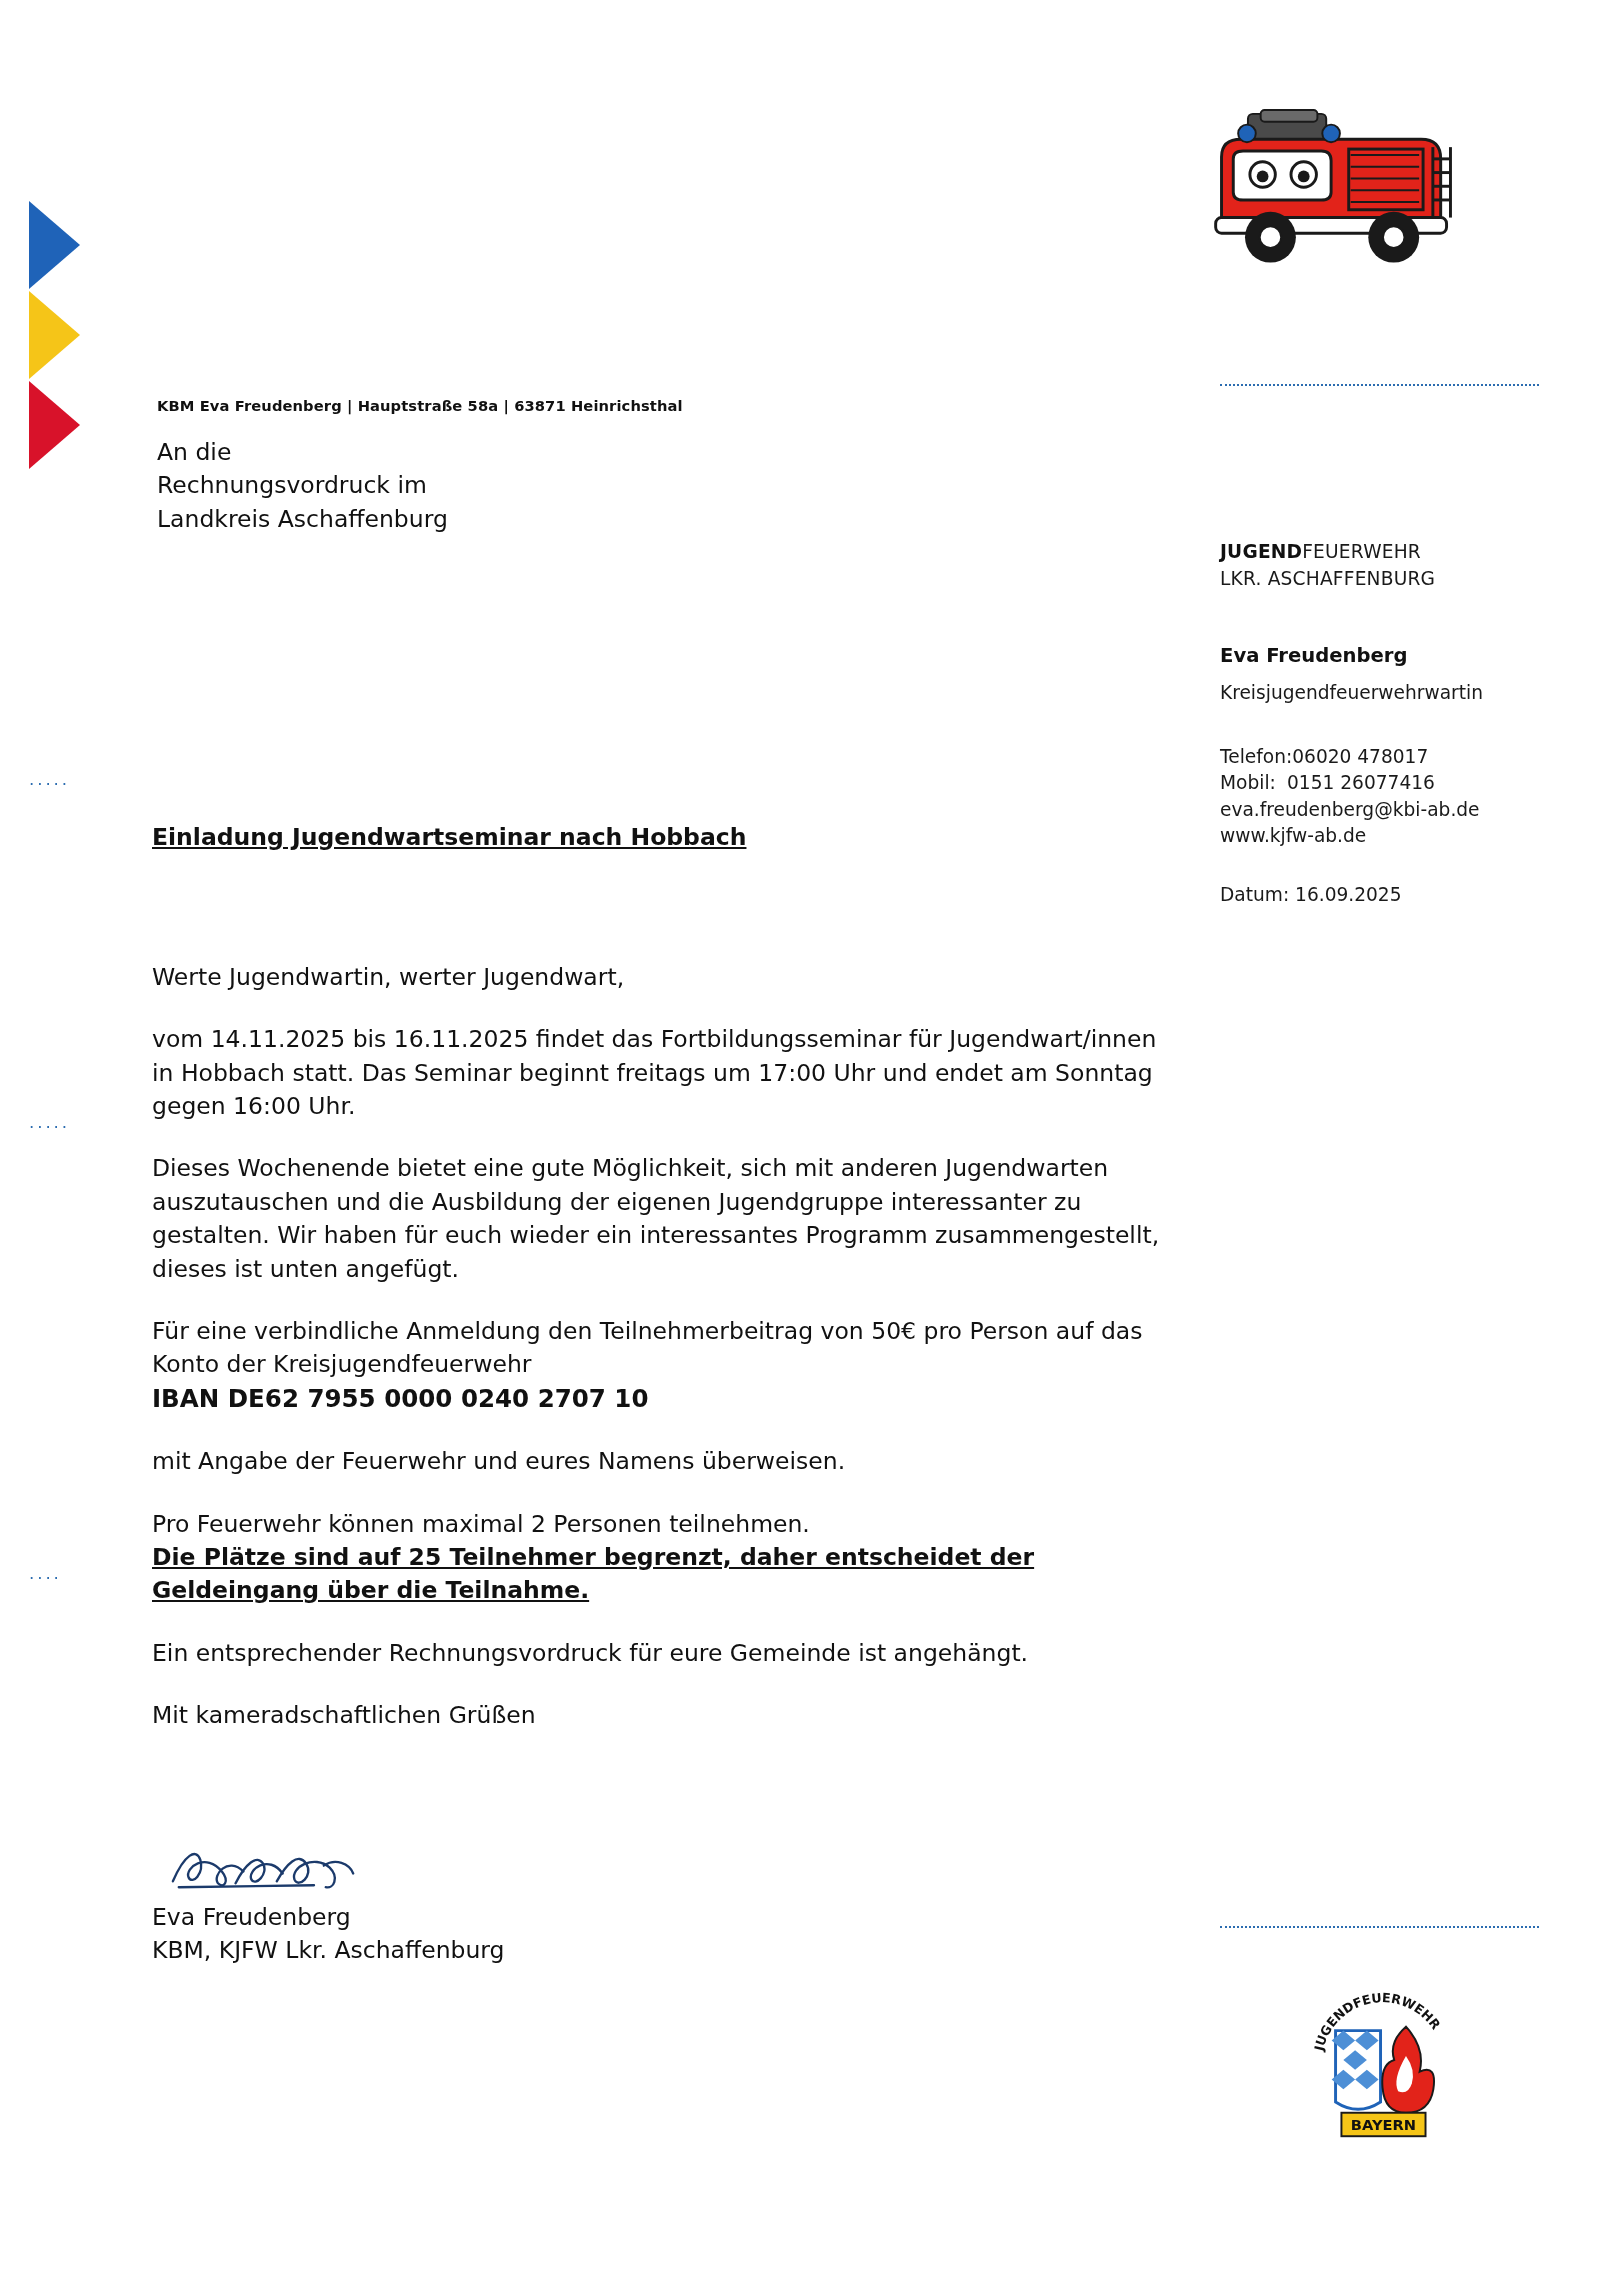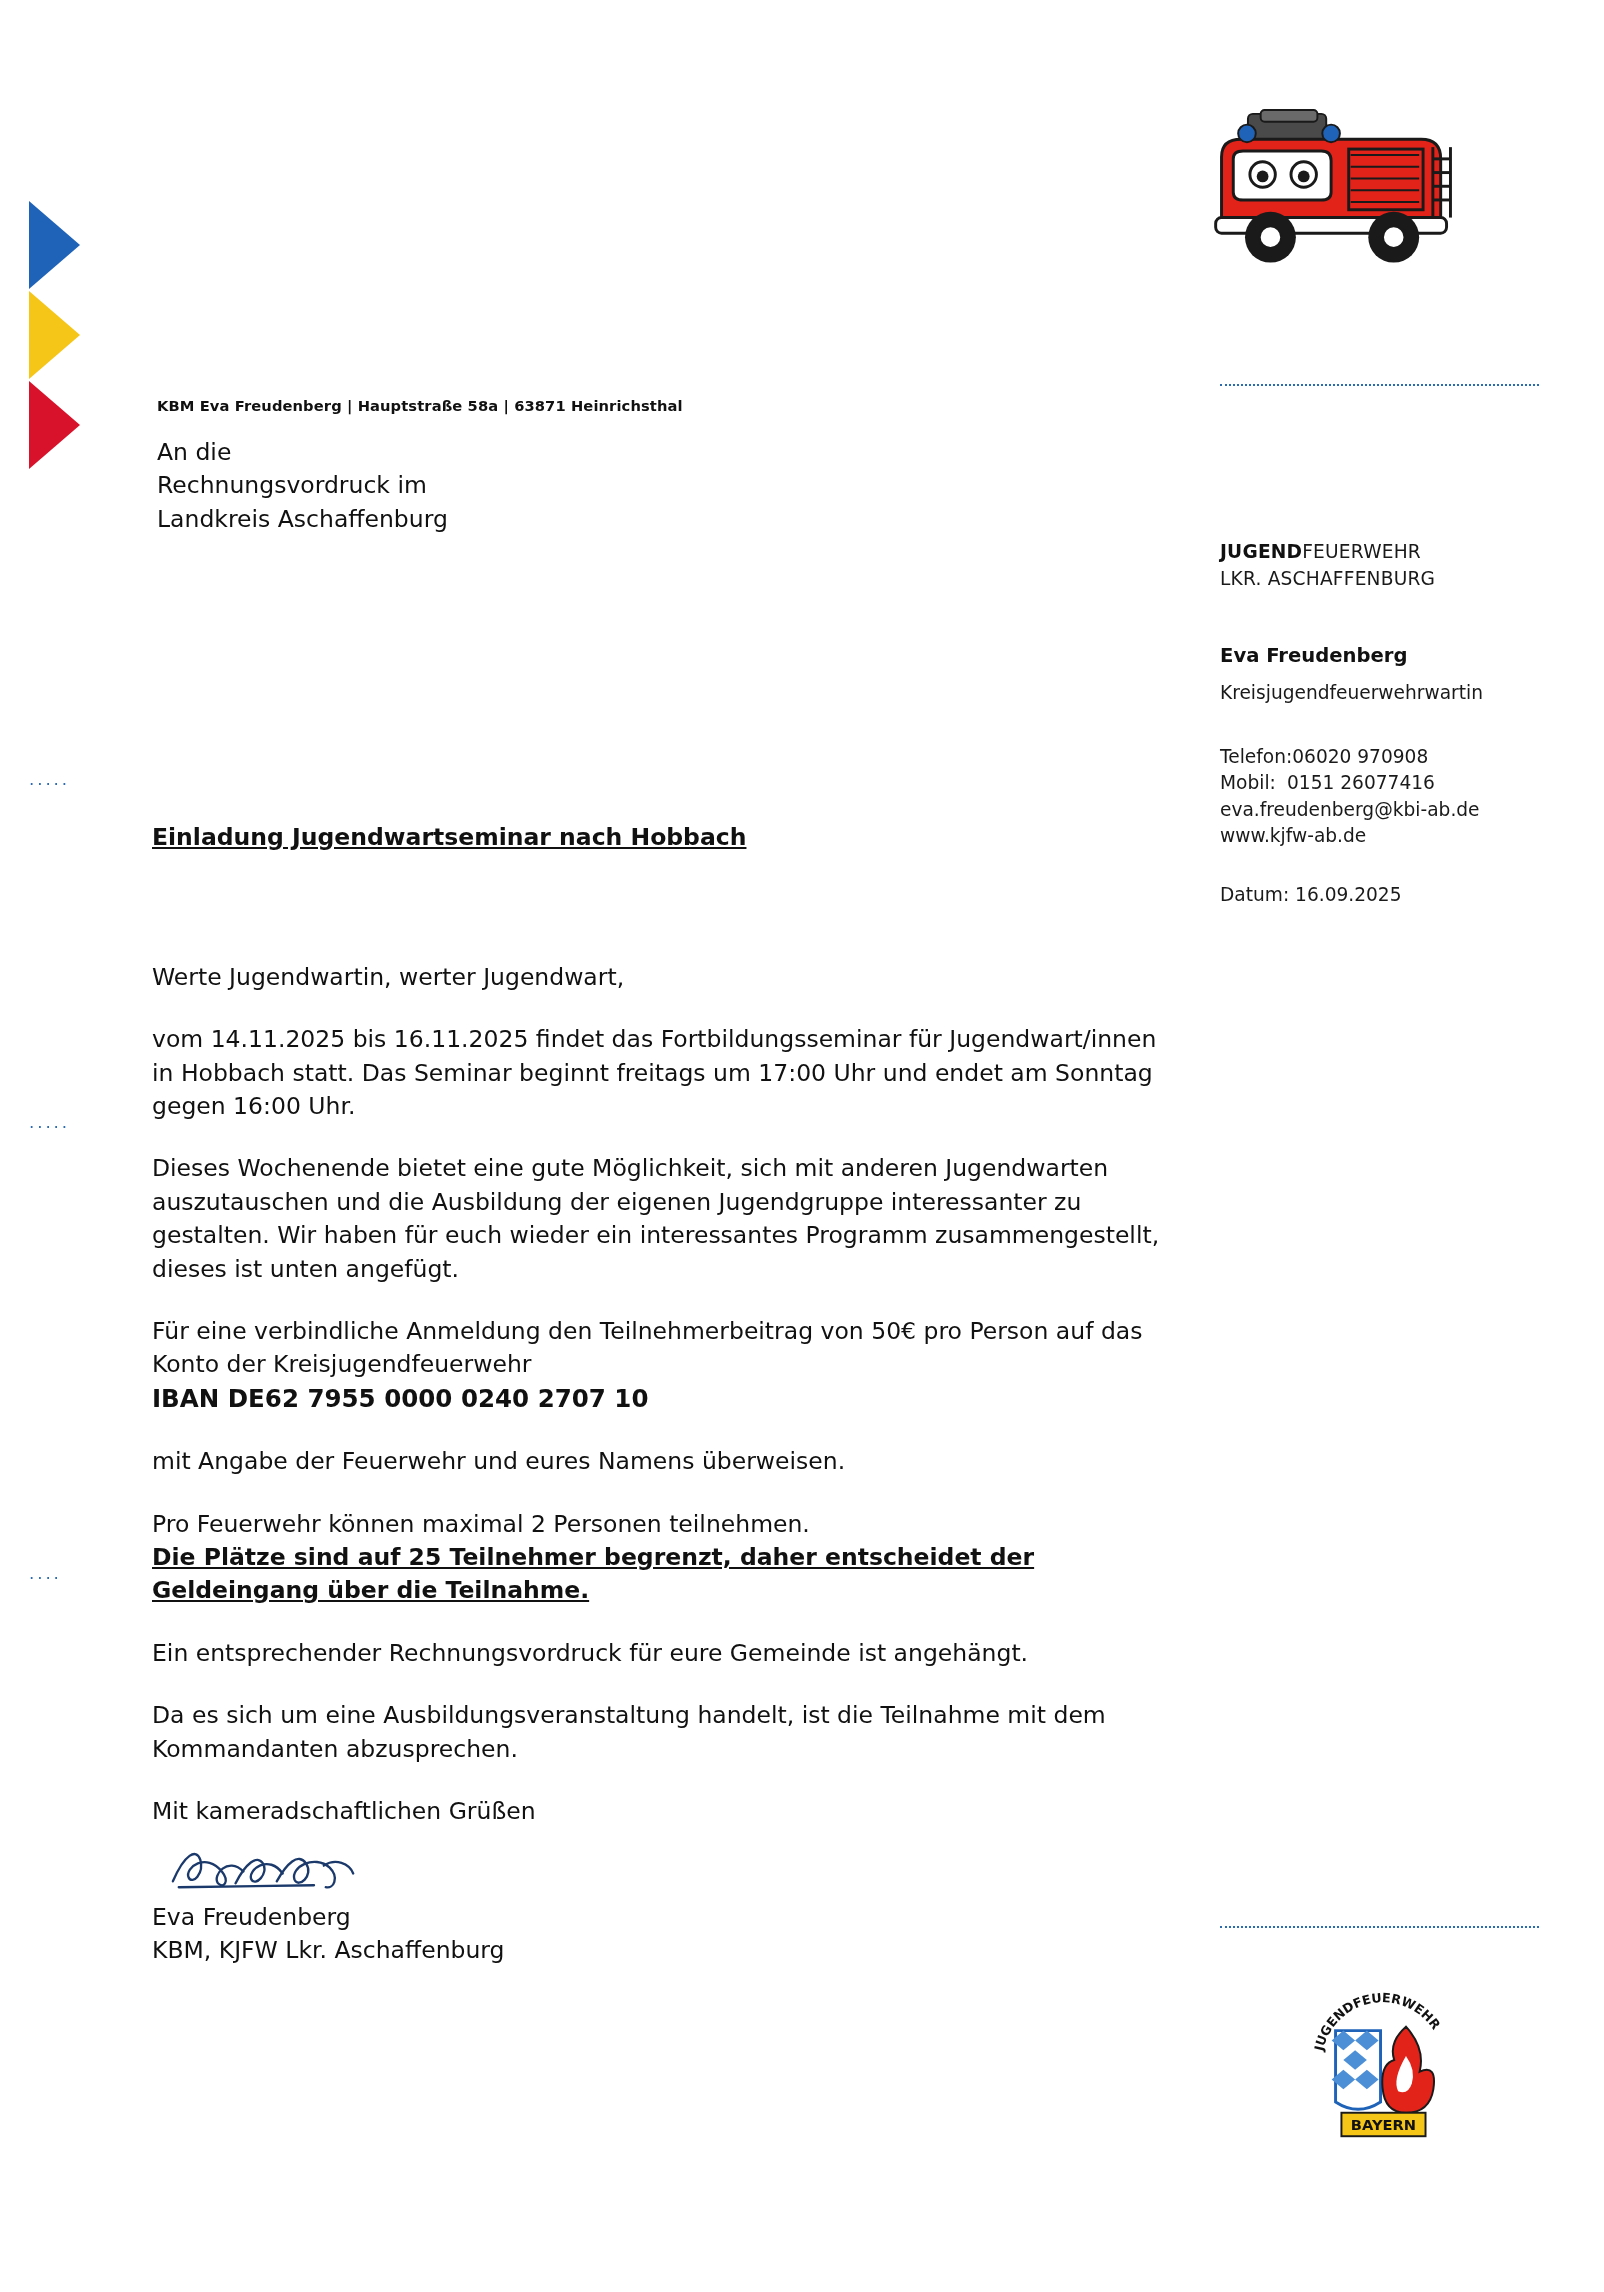--- a/index.html
+++ b/index.html
@@ -250,21 +250,21 @@
   <div class="right-col">
     <div class="org-block">
       <div class="org-line"><span class="bold">JUGEND</span><span>FEUERWEHR</span></div>
       <div class="org-line">LKR. ASCHAFFENBURG</div>
     </div>
 
     <div class="person-name">Eva Freudenberg</div>
     <div class="person-role">Kreisjugendfeuerwehrwartin</div>
 
     <div class="contact">
-      <div><span class="label-col">Telefon:</span><span>06020 970908</span></div>
+      <div><span class="label-col">Telefon:</span><span>06020 478017</span></div>
       <div><span class="label-col">Mobil:</span><span>0151 26077416</span></div>
       <div>eva.freudenberg@kbi-ab.de</div>
       <div>www.kjfw-ab.de</div>
     </div>
 
     <div class="date-line">Datum: 16.09.2025</div>
   </div>
 
   <div class="bayern">
     <svg viewBox="0 0 160 180" width="157" height="176" xmlns="http://www.w3.org/2000/svg">
@@ -304,21 +304,20 @@
     <p>Werte Jugendwartin, werter Jugendwart,</p>
     <p>vom 14.11.2025 bis 16.11.2025 findet das Fortbildungsseminar für Jugendwart/innen in Hobbach statt. Das Seminar beginnt freitags um 17:00 Uhr und endet am Sonntag gegen 16:00 Uhr.</p>
     <p>Dieses Wochenende bietet eine gute Möglichkeit, sich mit anderen Jugendwarten auszutauschen und die Ausbildung der eigenen Jugendgruppe interessanter zu gestalten. Wir haben für euch wieder ein interessantes Programm zusammengestellt, dieses ist unten angefügt.</p>
     <p class="tight">Für eine verbindliche Anmeldung den Teilnehmerbeitrag von 50€ pro Person auf das Konto der Kreisjugendfeuerwehr</p>
     <p class="iban">IBAN DE62 7955 0000 0240 2707 10</p>
     <p>mit Angabe der Feuerwehr und eures Namens überweisen.</p>
     <p class="tight">Pro Feuerwehr können maximal 2 Personen teilnehmen.</p>
     <p class="tight underline">Die Plätze sind auf 25 Teilnehmer begrenzt, daher entscheidet der</p>
     <p class="underline">Geldeingang über die Teilnahme.</p>
     <p>Ein entsprechender Rechnungsvordruck für eure Gemeinde ist angehängt.</p>
-    <p>Da es sich um eine Ausbildungsveranstaltung handelt, ist die Teilnahme mit dem Kommandanten abzusprechen.</p>
     <p>Mit kameradschaftlichen Grüßen</p>
   </div>
 
   <div class="signature-img">
     <svg viewBox="0 0 200 70" width="196" height="69" xmlns="http://www.w3.org/2000/svg">
       <g fill="none" stroke="#1b3a6b" stroke-width="2.4" stroke-linecap="round">
         <path d="M6 44 C18 16, 30 10, 34 22 C38 36, 26 48, 22 40 C18 30, 40 14, 56 34 C64 44, 58 52, 52 46 C46 38, 62 18, 78 34"></path>
         <path d="M70 46 C80 26, 92 16, 98 26 C104 36, 90 50, 86 42 C82 32, 104 16, 118 36"></path>
         <path d="M112 44 C122 26, 134 14, 142 26 C150 38, 134 52, 130 42 C126 30, 150 16, 166 30 C176 40, 170 52, 162 50"></path>
         <path d="M160 28 C172 20, 186 26, 190 36"></path>

